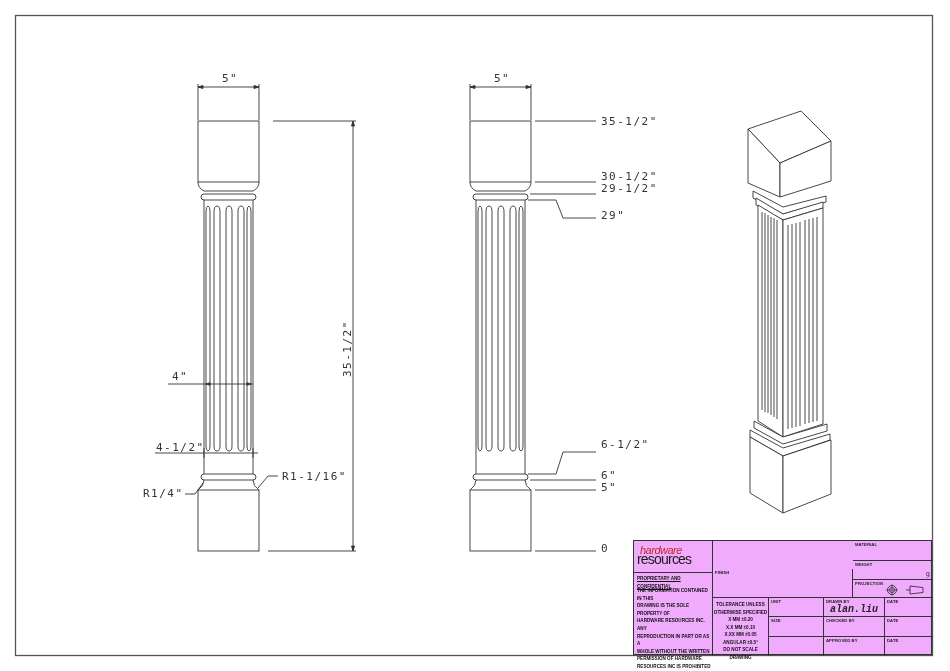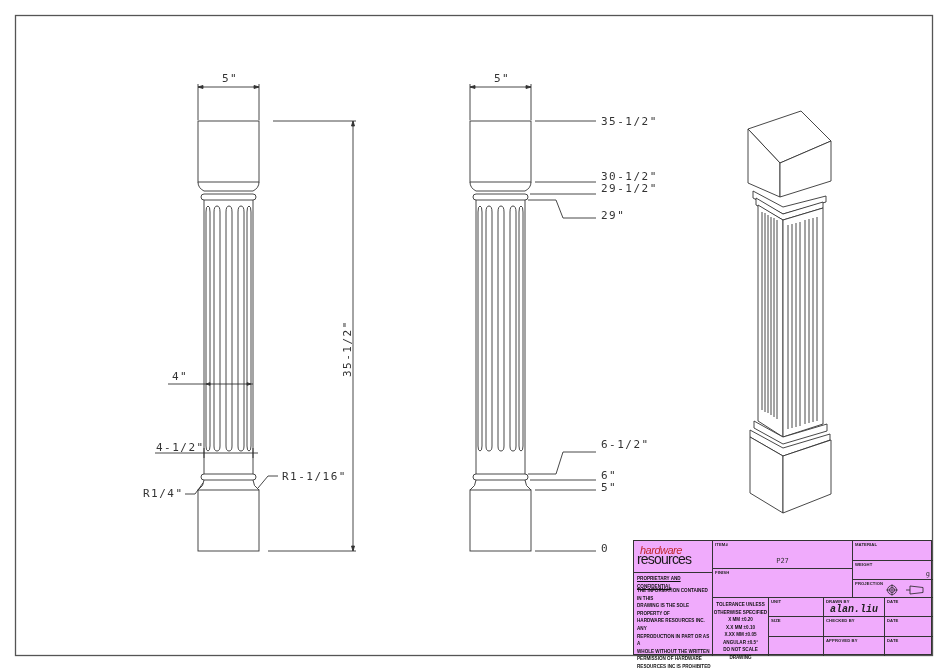--- a/index.html
+++ b/index.html
@@ -169,24 +169,20 @@
       <div class="small">THE INFORMATION CONTAINED IN THIS</div>
       <div class="small">DRAWING IS THE SOLE PROPERTY OF</div>
       <div class="small">HARDWARE RESOURCES INC.  ANY</div>
       <div class="small">REPRODUCTION IN PART OR AS A</div>
       <div class="small">WHOLE  WITHOUT THE WRITTEN</div>
       <div class="small">PERMISSION OF HARDWARE</div>
       <div class="small">RESOURCES INC  IS PROHIBITED</div>
     </div>
   </div>
 
-  <div class="cell" style="left:79px;top:0;width:140px;height:28px;border-right-width:1px;border-bottom-width:1px;">
-    <span class="lbl">ITEM#</span>
-    <span style="position:absolute;left:0;right:0;top:16px;text-align:center;font-size:7px;color:#333;font-family:'DejaVu Sans Mono',monospace;">P27</span>
-  </div>
 
   <div class="cell" style="left:79px;top:28px;width:140px;height:29px;border-right-width:1px;border-bottom-width:1px;">
     <span class="lbl">FINISH</span>
   </div>
 
   <div class="cell" style="left:219px;top:0;width:80px;height:20px;border-bottom-width:1px;">
     <span class="lbl">MATERIAL</span>
   </div>
 
   <div class="cell" style="left:219px;top:20px;width:80px;height:19px;border-bottom-width:1px;">

